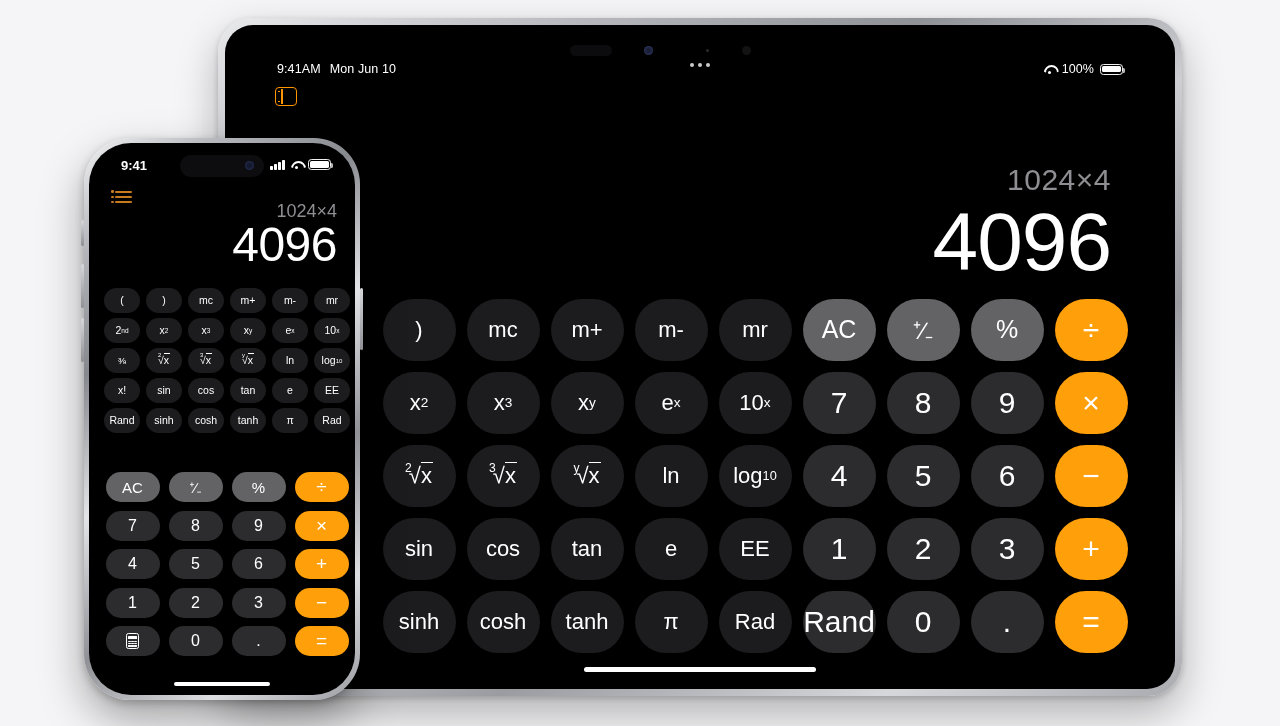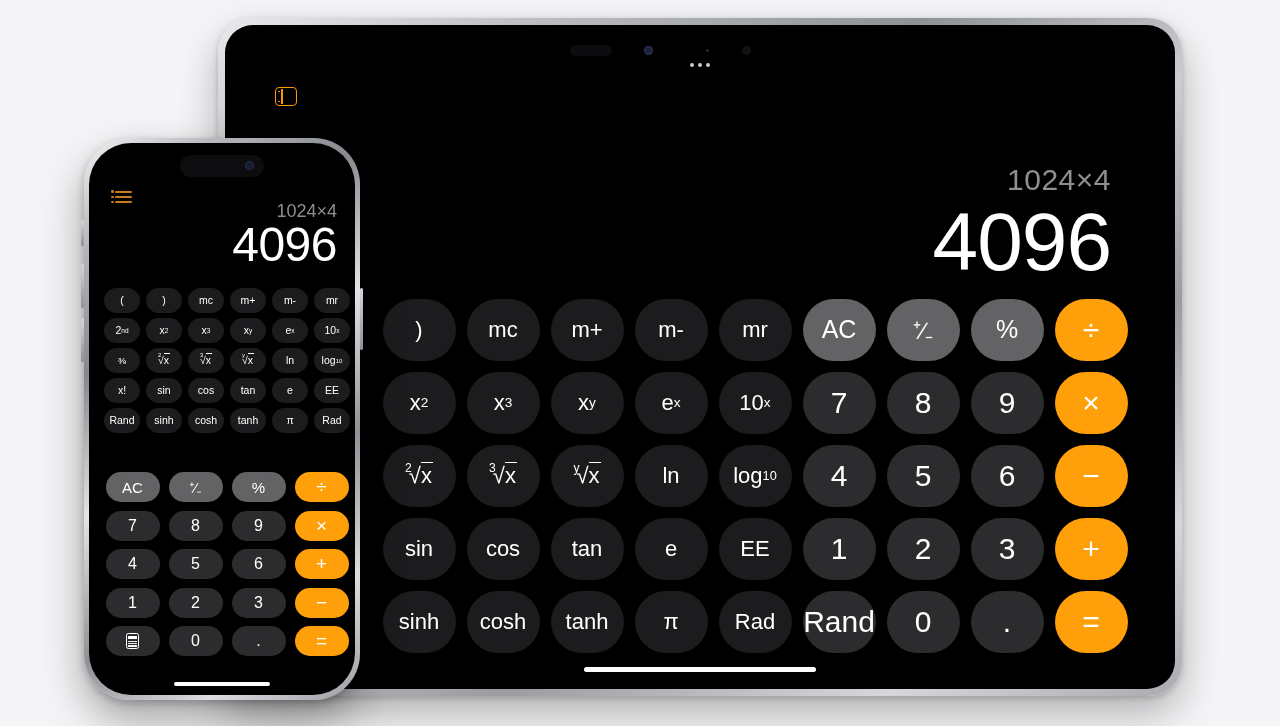--- a/index.html
+++ b/index.html
@@ -206,20 +206,33 @@
           <span class="dot"></span>
           <span class="lens b"></span>
       </div>
 
       <div class="ipad-dots">
         <i></i>
           <i></i>
           <i></i>
       </div>
 
+      <div id="ipad-statusbar">
+        <div class="left">
+          <span>9:41AM</span>
+          <span>Mon Jun 10</span>
+        </div>
+        <div class="right">
+          <span class="wifi-ico"></span>
+          <span>100%</span>
+          <span class="batt-ico">
+              <i></i>
+            </span>
+        </div>
+      </div>
 
       <div id="ipad-sidebar-btn"></div>
 
       <div id="ipad-display">
         <div id="ipad-expression">1024×4</div>
         <div id="ipad-result">4096</div>
       </div>
 
       <div id="ipad-keys">
           <div class="kwrap">
@@ -384,20 +397,35 @@
     <span class="iph-btn" id="iph-action"></span>
     <span class="iph-btn" id="iph-volup"></span>
     <span class="iph-btn" id="iph-voldn"></span>
     <span id="iph-power"></span>
 
     <div id="iphone-screen">
       <div id="iphone-dynamic-island">
           <span class="cam"></span>
         </div>
 
+      <div id="iphone-statusbar">
+        <span class="time">9:41</span>
+        <span class="right">
+          <span class="sig-ico">
+              <b></b>
+              <b></b>
+              <b></b>
+              <b></b>
+            </span>
+          <span class="wifi-ico"></span>
+          <span class="batt-ico">
+              <i></i>
+            </span>
+        </span>
+      </div>
 
       <div id="iphone-menu-btn">
           <i></i>
           <i></i>
           <i></i>
         </div>
 
       <div id="iphone-display">
         <div id="iphone-expression">1024×4</div>
         <div id="iphone-result">4096</div>

